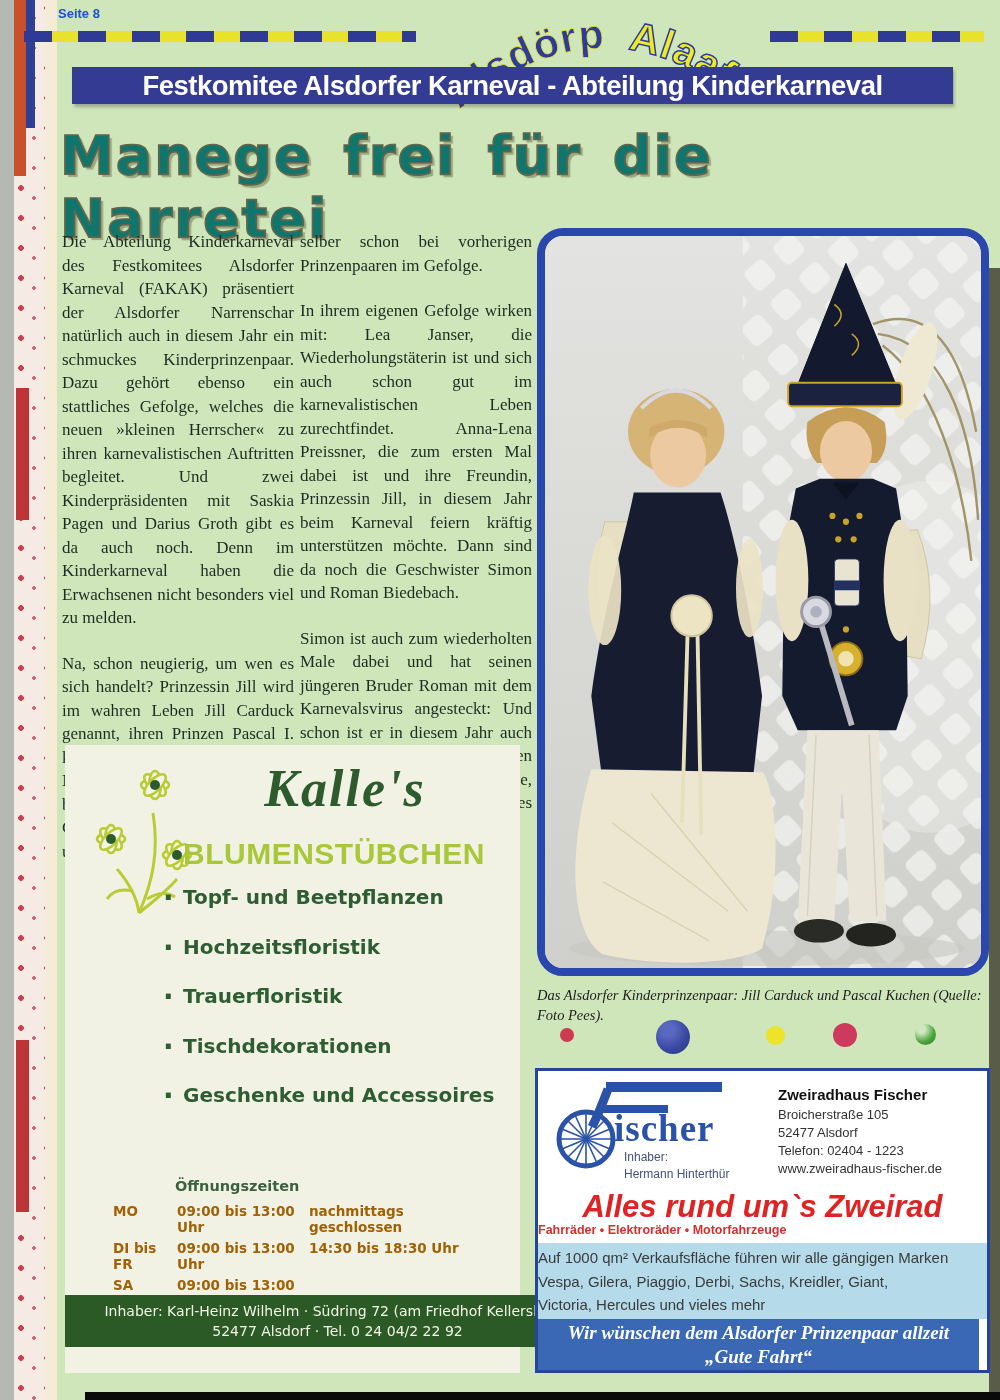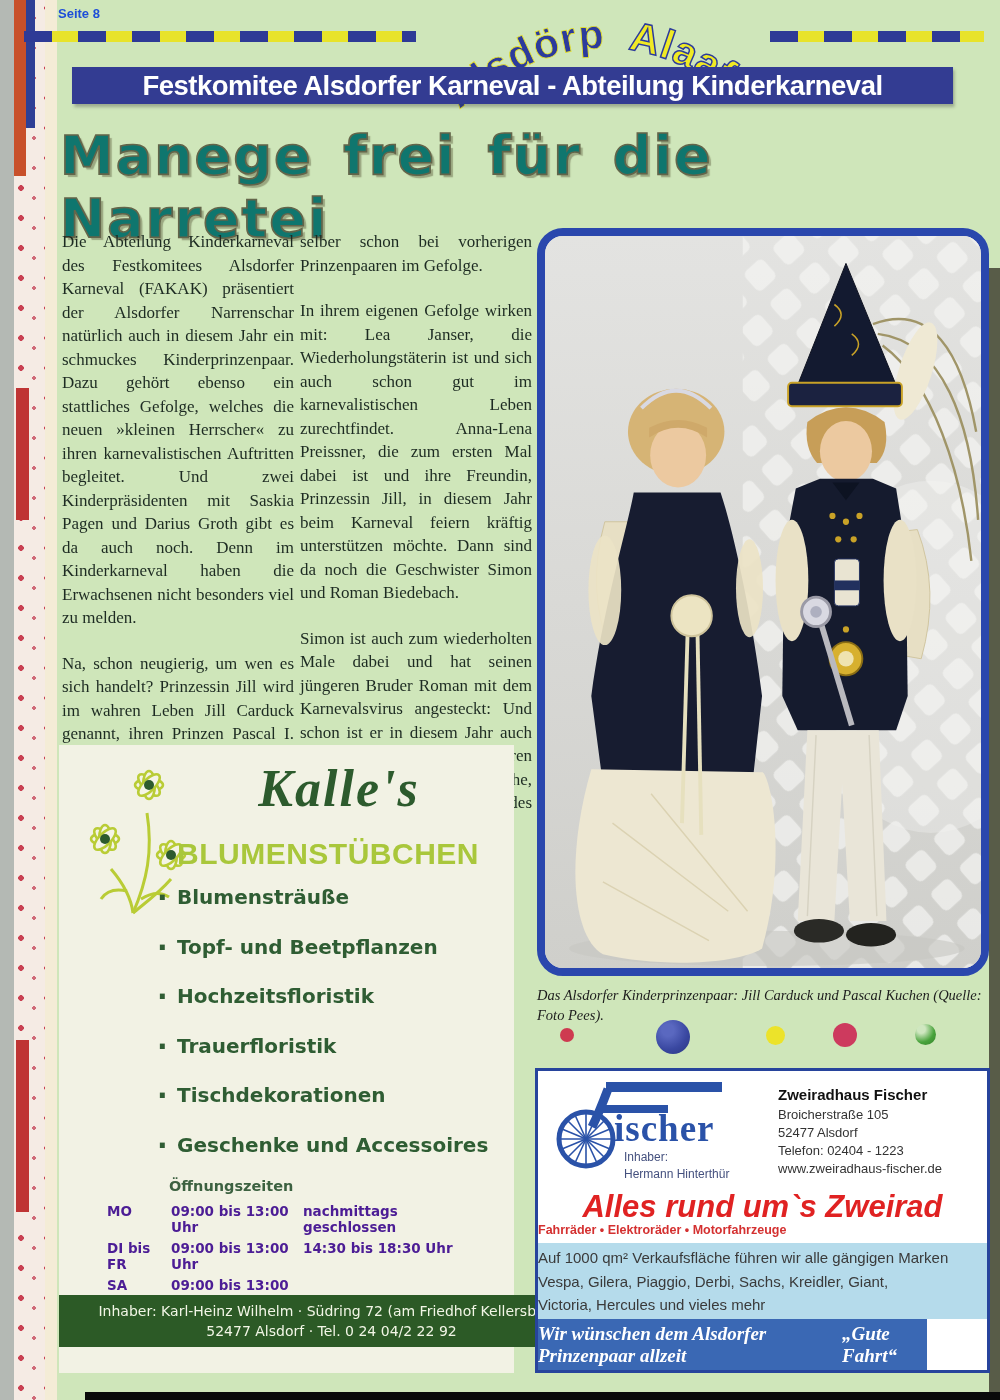--- a/index.html
+++ b/index.html
@@ -36,47 +36,47 @@
   .col{width:232px;font-family:"Liberation Serif",serif;font-size:17px;line-height:23.5px;color:#1d2b22;text-align:justify;}
   .col p{margin:0 0 22px 0;}
 
   
   .photo-frame{left:537px;top:228px;width:452px;height:748px;border:8px solid #2a47ad;border-radius:26px;overflow:hidden;background:#dddddb;box-sizing:border-box;}
   .photo-frame svg{display:block;width:100%;height:100%;}
   .caption{left:537px;top:986px;width:456px;font-family:"Liberation Serif",serif;font-style:italic;font-size:14.5px;line-height:1.35;color:#1d1d1d;}
   .dot{position:absolute;border-radius:50%;}
 
   
-  .kalle{left:59px;top:745px;width:455px;height:628px;background:#f2f2e4;}
+  .kalle{left:65px;top:745px;width:455px;height:628px;background:#f2f2e4;}
   .kalle .flowers{left:16px;top:6px;width:125px;height:170px;}
   .kalle-script{left:125px;top:14px;width:310px;text-align:center;font-family:"Liberation Serif",serif;font-style:italic;font-weight:bold;
     font-size:52px;color:#2d5b2d;letter-spacing:2px;}
   .kalle-caps{left:118px;top:92px;width:336px;font-weight:bold;font-size:30px;color:#a9c73b;letter-spacing:0.5px;font-family:"Liberation Sans",sans-serif;}
   .kalle-services{left:98px;top:140px;margin:0;padding:0;}
   .kalle-services li{list-style:none;position:relative;padding-left:20px;margin-bottom:25.5px;
     font-family:"DejaVu Sans",sans-serif;font-weight:bold;font-size:20px;color:#2f5d33;}
   .kalle-services li::before{content:"·";position:absolute;left:0;top:-4px;font-size:28px;color:#2f5d33;}
   .kalle-hours-title{left:110px;top:433px;font-family:"DejaVu Sans",sans-serif;font-weight:bold;font-size:14.5px;color:#3c6140;}
   .kalle-hours{left:48px;top:458px;display:grid;grid-template-columns:64px 132px 190px;row-gap:5px;
-    font-family:"DejaVu Sans",sans-serif;font-weight:bold;font-size:13.5px;color:#4c1d95;}
+    font-family:"DejaVu Sans",sans-serif;font-weight:bold;font-size:13.5px;color:#a16207;}
   .kalle-footer{left:0;top:550px;width:545px;height:52px;background:#2c5a26;color:#f2f6e6;display:flex;flex-direction:column;
     justify-content:center;align-items:center;gap:4px;font-family:"DejaVu Sans",sans-serif;font-size:14px;}
 
   
   .fischer{left:535px;top:1068px;width:455px;height:305px;background:#ffffff;border:3px solid #27449c;box-sizing:border-box;}
   .f-logo{left:12px;top:8px;width:180px;height:100px;}
   .f-logo-text{left:76px;top:36px;font-family:"Liberation Serif",serif;font-weight:bold;font-size:37px;color:#2a52a8;letter-spacing:1px;}
   .f-owner{left:86px;top:78px;font-size:12px;line-height:1.4;color:#44507e;}
   .f-address{right:14px;top:14px;width:195px;font-size:13px;line-height:1.38;color:#333333;}
   .f-address .b{font-weight:bold;font-size:15px;color:#111111;}
   .f-slogan{left:0;top:118px;width:449px;text-align:center;font-style:italic;font-weight:bold;font-size:31px;color:#e02222;}
   .f-slogan-sub{left:0;top:152px;width:449px;font-weight:bold;font-size:12.5px;color:#d43030;}
   .f-band1{left:0;top:172px;width:449px;height:76px;background:#b5dbeb;display:flex;flex-direction:column;justify-content:space-evenly;
     align-items:flex-start;font-size:15px;color:#3a3a3a;}
-  .f-band2{left:0;top:248px;width:389px;height:51px;background:#3a68b4;color:#ffffff;display:flex;justify-content:center;
+  .f-band2{left:0;top:248px;width:441px;height:51px;background:#3a68b4;color:#ffffff;display:flex;flex-direction:column;justify-content:center;
     align-items:center;gap:2px;font-family:"Liberation Serif",serif;font-style:italic;font-weight:bold;font-size:19px;}
 </style>
 </head>
 <body>
 
 <div class="page">
 
   <div class="abs scan-bed"></div>
   <div class="abs scan-floral"></div>
   <div class="abs scan-cream"></div>
@@ -227,21 +227,20 @@
             <ellipse rx="14" ry="6" transform="rotate(135)"></ellipse>
         </g>
       </g>
       <circle cx="74" cy="34" r="5" fill="#2d5b2d"></circle>
       <circle cx="30" cy="88" r="5" fill="#2d5b2d"></circle>
       <circle cx="96" cy="104" r="5" fill="#2d5b2d"></circle>
     </svg>
     <div class="abs kalle-script">Kalle's</div>
     <div class="abs kalle-caps">BLUMENSTÜBCHEN</div>
     <ul class="abs kalle-services">
-      <li><span>Blumensträuße</span></li>
       <li><span>Topf- und Beetpflanzen</span></li>
       <li><span>Hochzeitsfloristik</span></li>
       <li><span>Trauerfloristik</span></li>
       <li><span>Tischdekorationen</span></li>
       <li><span>Geschenke und Accessoires</span></li>
     </ul>
     <div class="abs kalle-hours-title">Öffnungszeiten</div>
     <div class="abs kalle-hours">
       <span>MO</span>
       <span>09:00 bis 13:00 Uhr</span>

